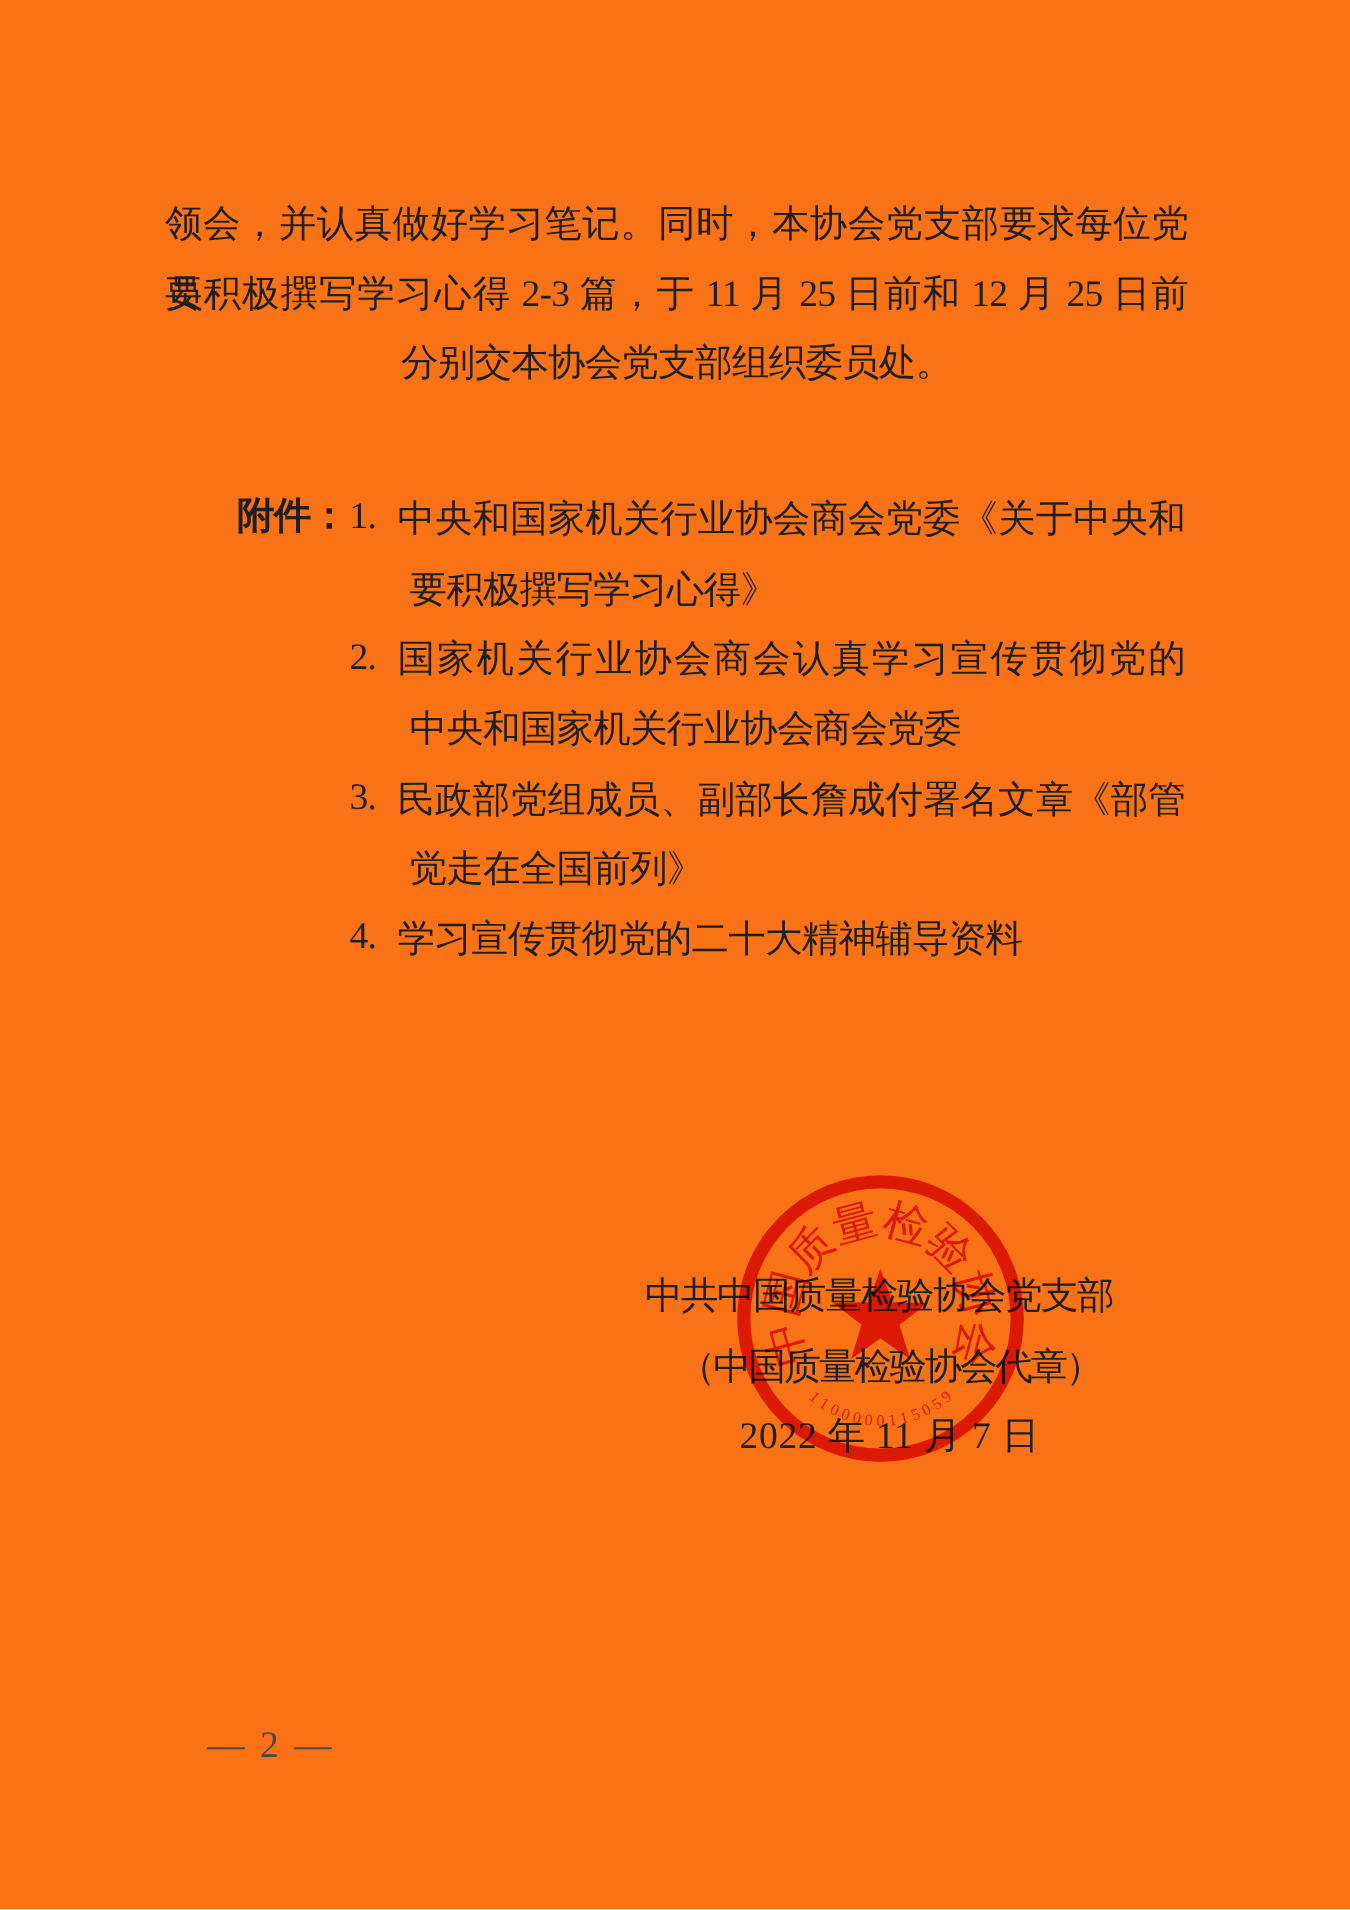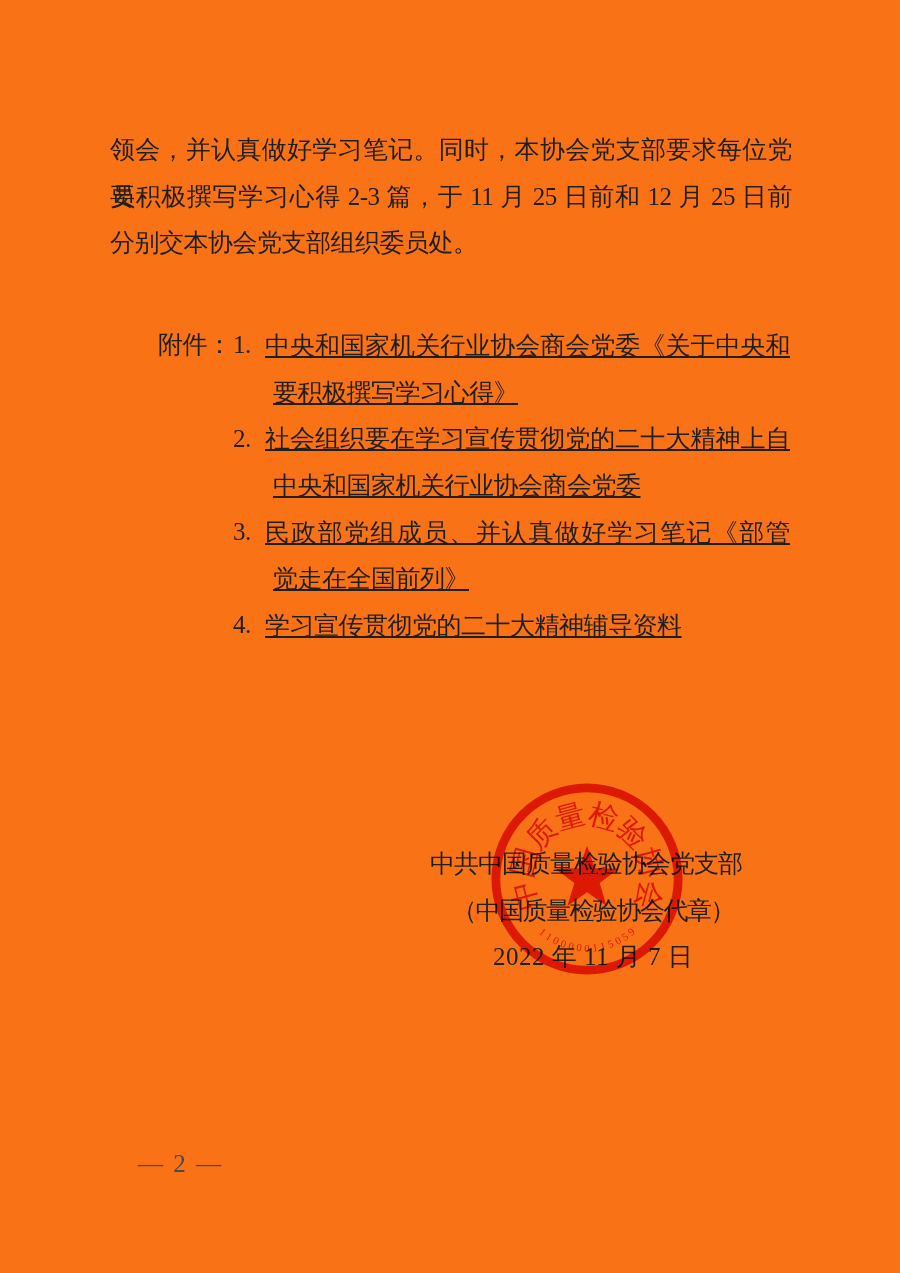--- a/index.html
+++ b/index.html
@@ -15,41 +15,42 @@
   
   .paragraph {
     position: absolute;
     left: 110px; top: 127px; width: 682px;
     font-size: 25px; letter-spacing: -0.5px;
   }
   .para-line {
     display: block;
     height: 46.7px; line-height: 46.7px;
     white-space: nowrap;
+    text-align: center;
   }
   .para-line.just, .att-text.just {
     white-space: normal;
     text-align: justify;
     text-align-last: justify;
   }
   
   .attachments {
     position: absolute;
     left: 158px; top: 322px; width: 640px;
     font-size: 25px; letter-spacing: -0.5px;
   }
   .att-label {
     position: absolute; left: 0; top: 0;
-    height: 46.7px; line-height: 46.7px;
+    height: 46.7px; line-height: 46.7px; font-weight: bold;
   }
   .att-list { position: absolute; left: 75px; top: 0; width: 560px; }
   .att-row { display: flex; height: 46.7px; align-items: center; }
   .att-row.cont { padding-left: 40px; }
   .att-num { flex: none; width: 32px; }
-  .att-text { display: block; width: 525px; text-decoration: underline; }
+  .att-text { display: block; width: 525px; }
   .att-row.cont .att-text { width: 517px; }
   
   .sig-line { position: absolute; font-size: 25px; white-space: nowrap; }
   .sig-org  { left: 430px; top: 847px; letter-spacing: -1px; }
   .sig-note { left: 452px; top: 894px; letter-spacing: -1.5px; }
   .sig-date { left: 493px; top: 940px; letter-spacing: 0.5px; }
   
   .seal {
     position: absolute;
     left: 489px; top: 781px;
@@ -81,28 +82,28 @@
     <div class="att-list">
         <div class="att-row">
           <span class="att-num">1.</span>
           <span class="att-text just">中央和国家机关行业协会商会党委《关于中央和</span>
         </div>
         <div class="att-row cont">
           <span class="att-text">要积极撰写学习心得》</span>
         </div>
         <div class="att-row">
           <span class="att-num">2.</span>
-          <span class="att-text just">社会组织要在学习宣传贯彻党的二十大精神上自</span>
+          <span class="att-text just">国家机关行业协会商会认真学习宣传贯彻党的</span>
         </div>
         <div class="att-row cont">
           <span class="att-text">中央和国家机关行业协会商会党委</span>
         </div>
         <div class="att-row">
           <span class="att-num">3.</span>
-          <span class="att-text just">民政部党组成员、并认真做好学习笔记《部管</span>
+          <span class="att-text just">民政部党组成员、副部长詹成付署名文章《部管</span>
         </div>
         <div class="att-row cont">
           <span class="att-text">觉走在全国前列》</span>
         </div>
         <div class="att-row">
           <span class="att-num">4.</span>
           <span class="att-text">学习宣传贯彻党的二十大精神辅导资料</span>
         </div>
       </div>
   </div>

